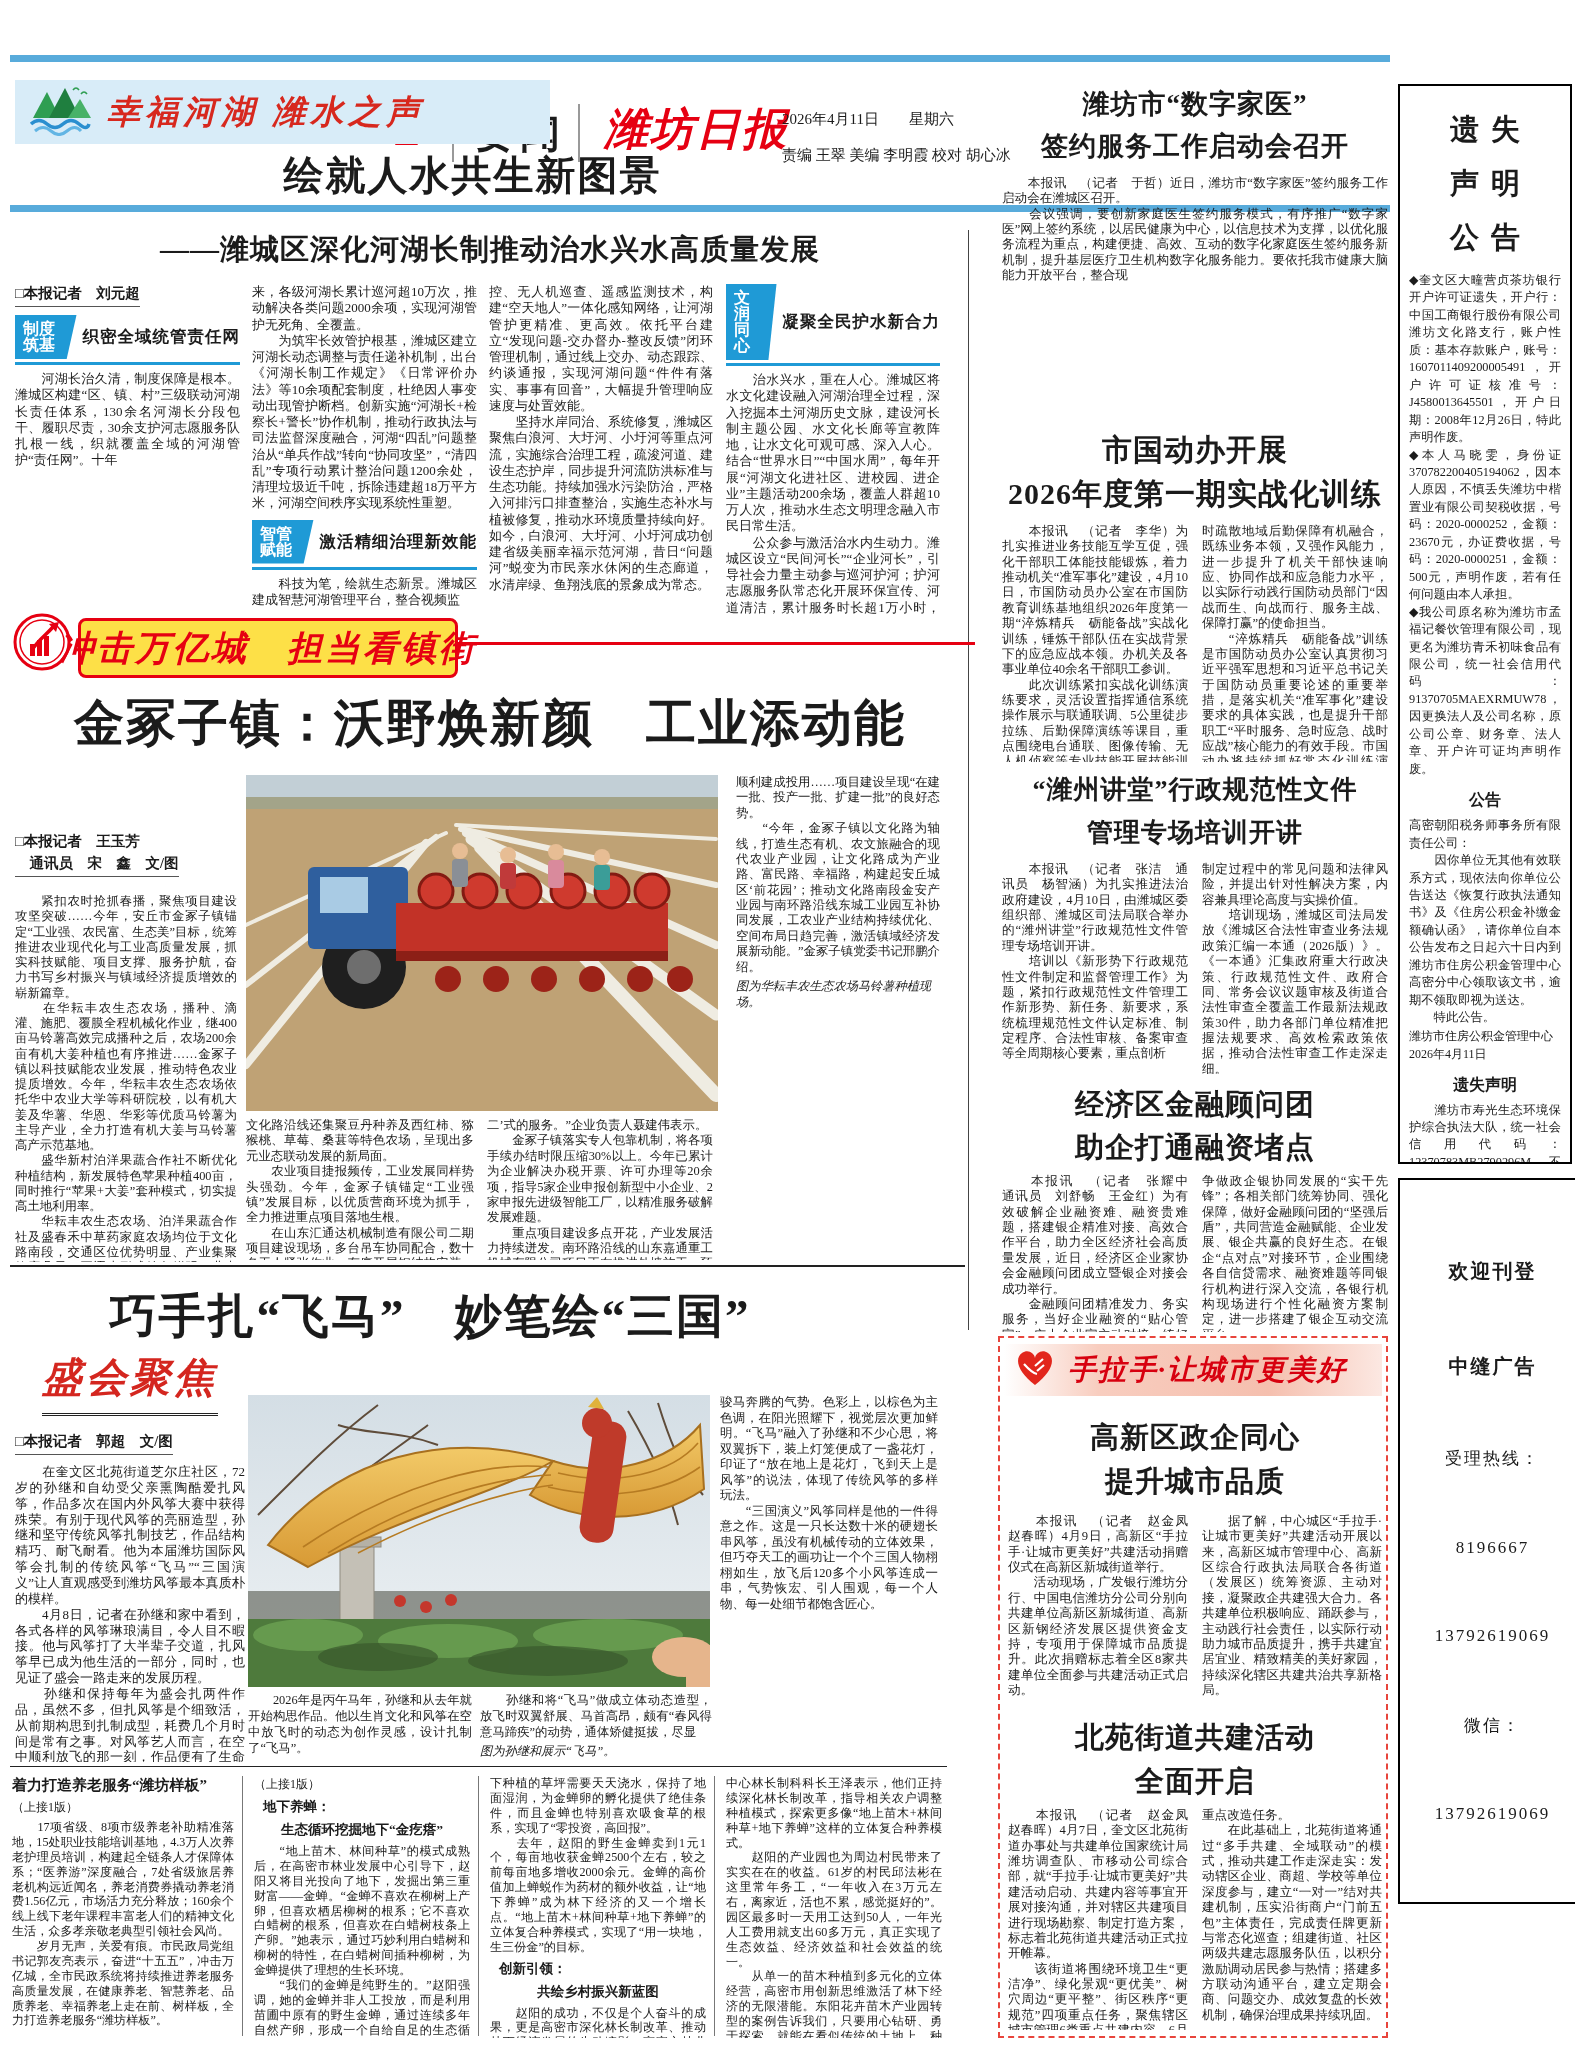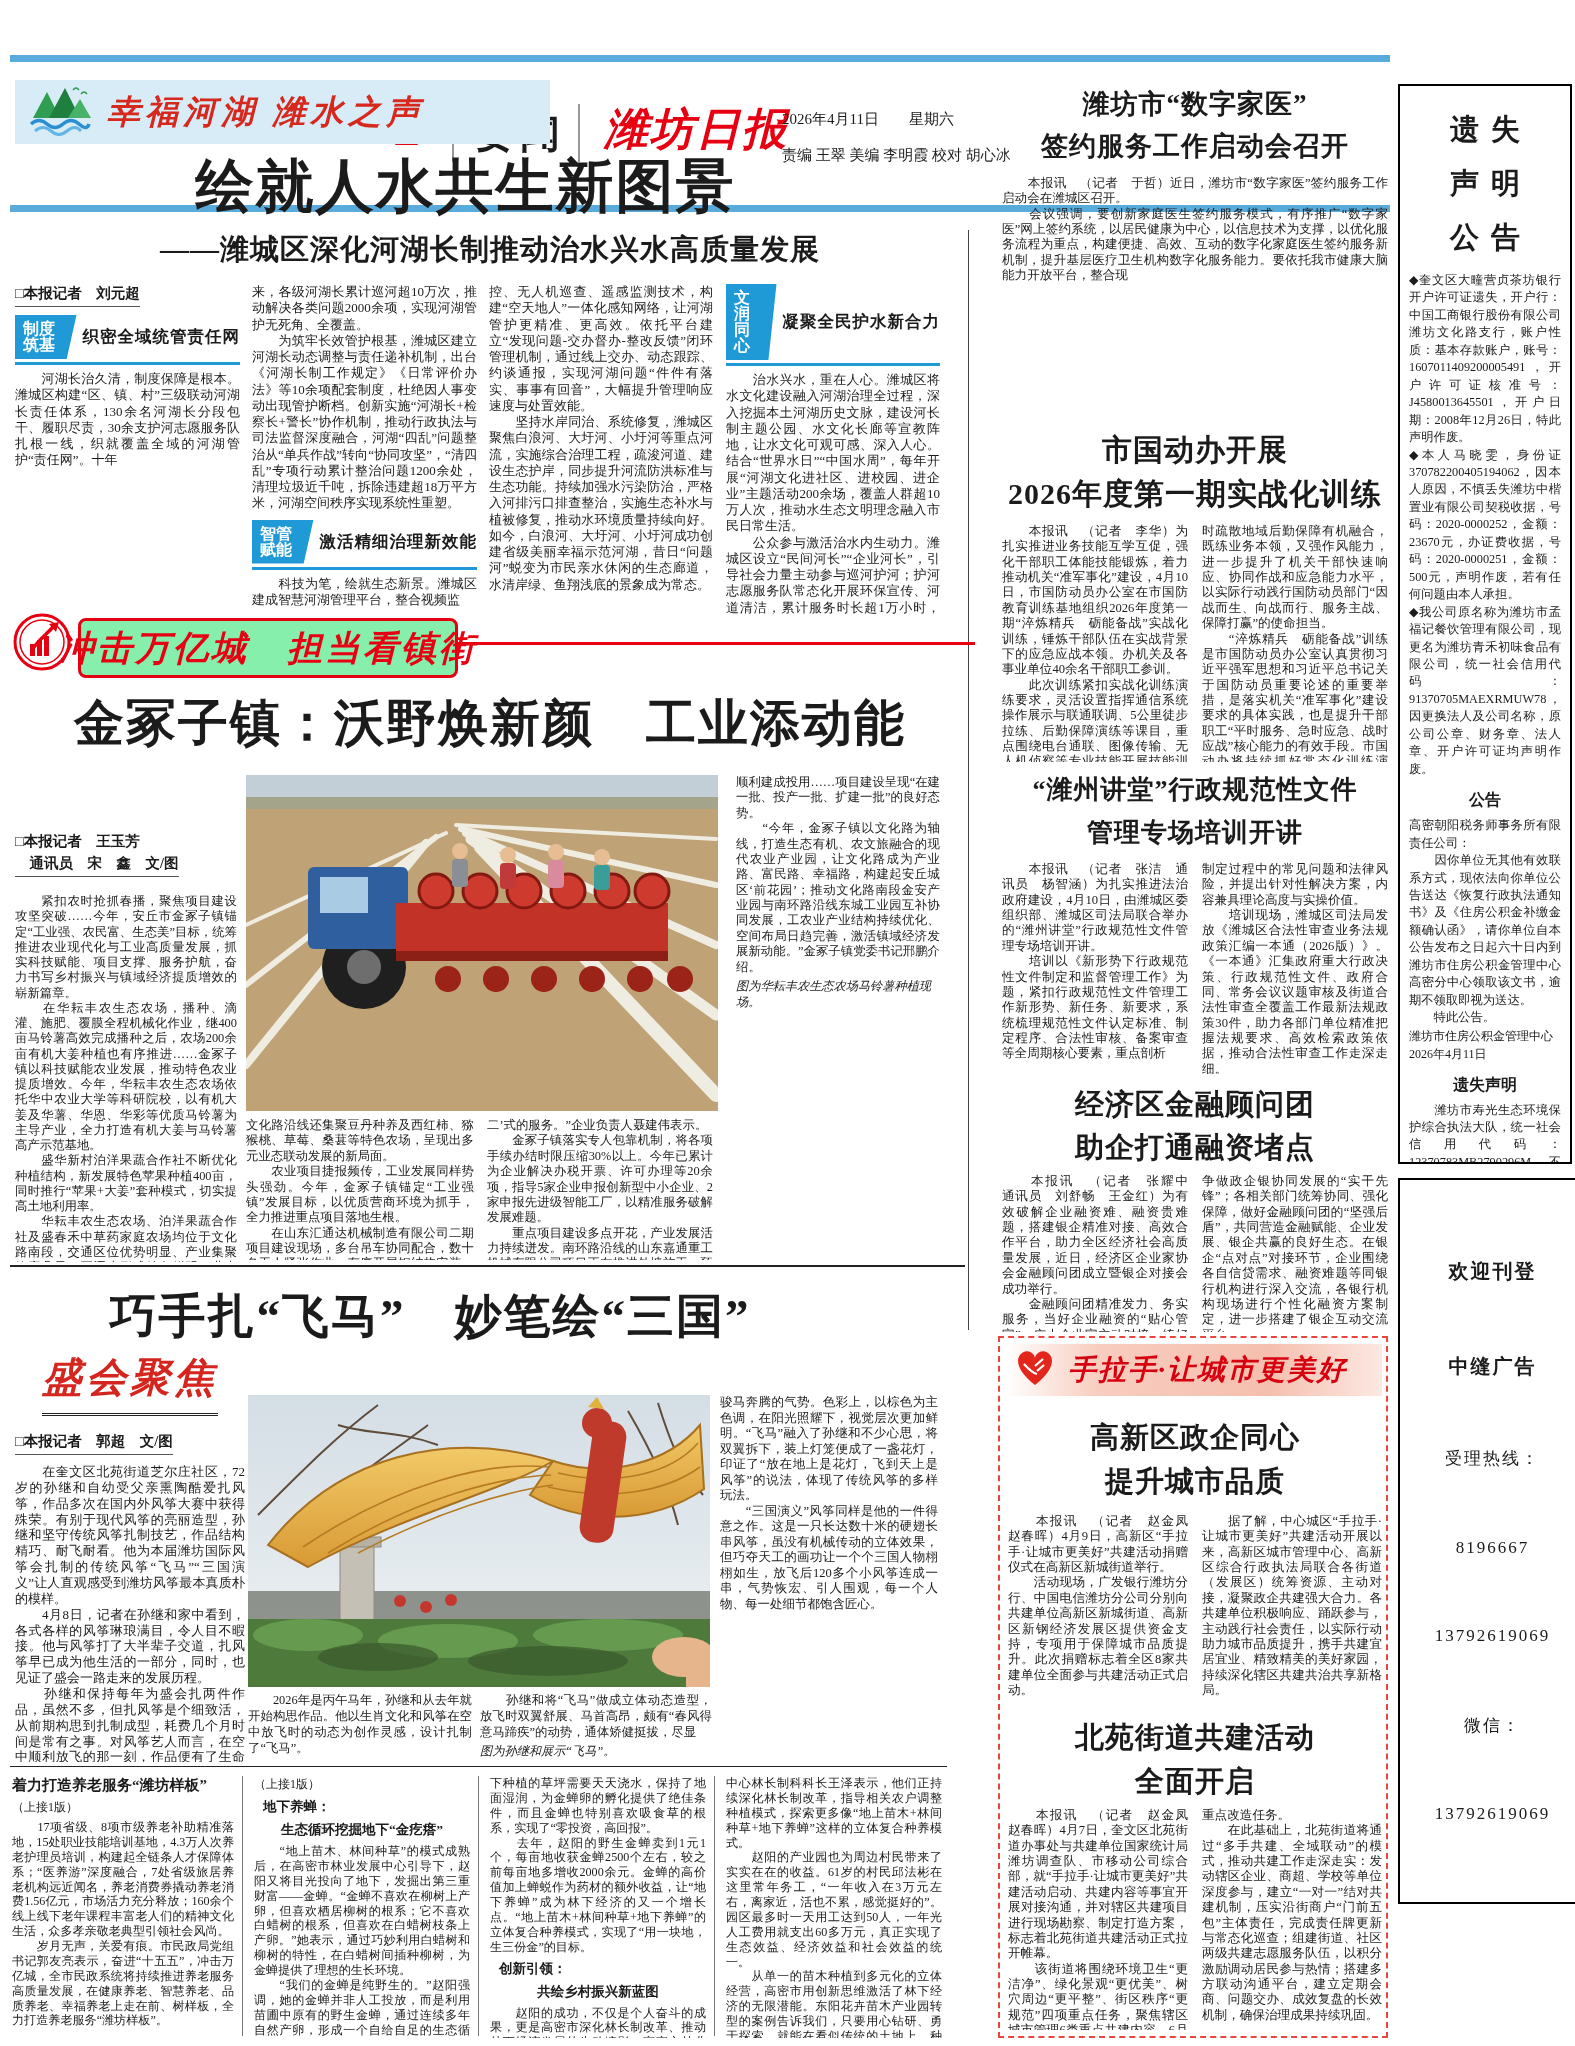--- a/index.html
+++ b/index.html
@@ -20,21 +20,21 @@
   .caption{font-style:italic;font-size:12.2px;line-height:1.3;margin-top:4px;white-space:pre-line}
   
   .abadge{display:flex;align-items:center;border-bottom:3px solid #1f9ad6;margin:8px 0 6px;padding-bottom:3px}
   .abadge .tag{background:#1f9ad6;color:#fff;font-weight:700;font-size:16px;line-height:1;
                padding:6px 14px 6px 8px;clip-path:polygon(0 0,100% 0,84% 100%,0 100%)}
   .abadge .tl{font-weight:700;font-size:16.5px;margin-left:6px;letter-spacing:1px;white-space:nowrap}
   
   .brandbox{position:absolute;left:15px;top:80px;width:535px;height:64px;background:#d8ecf8;display:flex;align-items:center}
   .brandtxt{color:#d7281e;font-weight:900;font-style:italic;font-size:33px;letter-spacing:5px;margin-left:14px;white-space:nowrap}
   
-  .rbanner{position:absolute;border:3px solid #e60012;border-radius:8px;background:#86efac;
+  .rbanner{position:absolute;border:3px solid #e60012;border-radius:8px;background:#fde047;
            display:flex;align-items:center;justify-content:center}
   .rbannertxt{color:#e60012;font-weight:900;font-style:italic;font-size:35px;letter-spacing:3px;white-space:nowrap}
   
   .pbanner{position:absolute;display:flex;align-items:center;
            background:linear-gradient(90deg,#ffffff,#f8cdbf 25%,#f5bfae 70%,#fce8e2)}
   .pbannertxt{color:#d7000f;font-weight:900;font-style:italic;font-size:28px;letter-spacing:2px;margin-left:10px;white-space:nowrap}
   
   .kbadge{position:absolute;color:#d4261f;font-weight:900;font-style:italic;font-size:40px;letter-spacing:4px;
           border-bottom:3px double #222;padding-bottom:8px;white-space:nowrap}
   
@@ -78,21 +78,21 @@
         <polygon points="6,34 20,8 33,34" fill="#2f9e52"></polygon>
         <polygon points="22,34 38,4 53,34" fill="#1f7f3f"></polygon>
         <polygon points="41,34 53,15 64,34" fill="#48b268"></polygon>
         <path d="M4,40 q8,-7 16,0 t16,0 t16,0 t10,0" stroke="#2a8fd0" fill="none" stroke-width="3.5"></path>
         <path d="M8,47 q8,-7 16,0 t16,0 t14,0" stroke="#62b5e4" fill="none" stroke-width="3"></path>
         <path d="M46,6 q3,-4 6,0 M54,10 q3,-4 6,0" stroke="#2f9e52" fill="none" stroke-width="1.6"></path>
       </svg>
     </span>
     <span class="brandtxt">幸福河湖 潍水之声</span>
   </div>
-  <div class="hl" style="left:3px;top:148px;width:925px;font-size:58px">绘就人水共生新图景</div>
+  <div class="hl" style="left:10px;top:148px;width:925px;font-size:40px">绘就人水共生新图景</div>
   <div class="hl" style="left:40px;top:230px;width:900px;font-size:29px;letter-spacing:1px">——潍城区深化河湖长制推动治水兴水高质量发展</div>
 
   <div class="abs" style="left:15px;top:284px;width:225px;height:330px;overflow:hidden">
     <div class="byline">□本报记者　刘元超</div>
     <div class="abadge">
       <span class="tag">制度筑基</span>
       <span class="tl">织密全域统管责任网</span>
     </div>
     <div class="flowtxt" style="font-size:13px;line-height:1.25">　　河湖长治久清，制度保障是根本。潍城区构建“区、镇、村”三级联动河湖长责任体系，130余名河湖长分段包干、履职尽责，30余支护河志愿服务队扎根一线，织就覆盖全域的河湖管护“责任网”。十年</div>
   </div>

